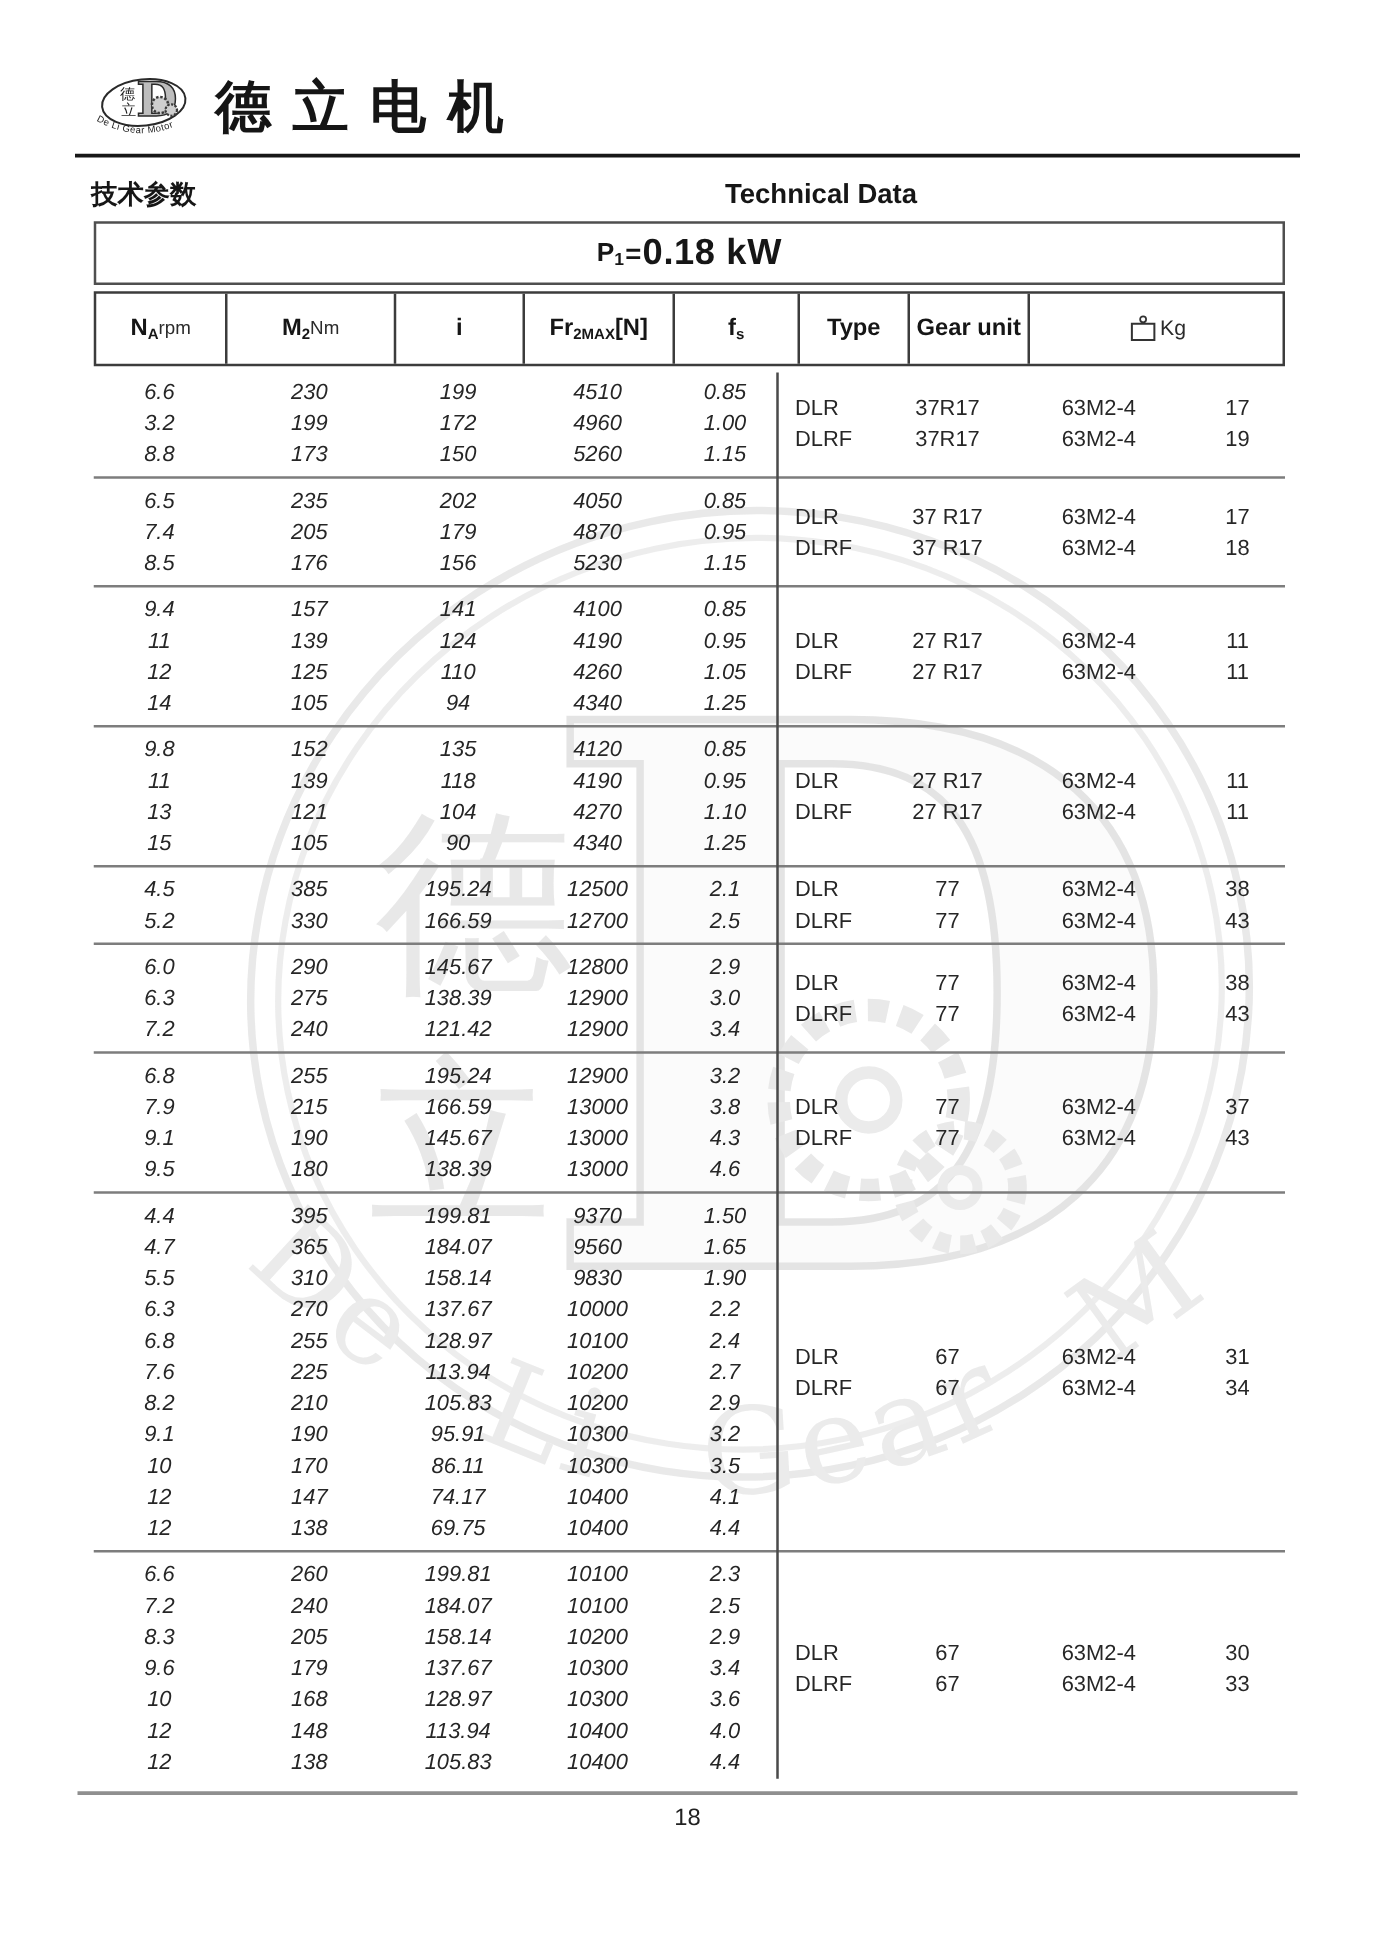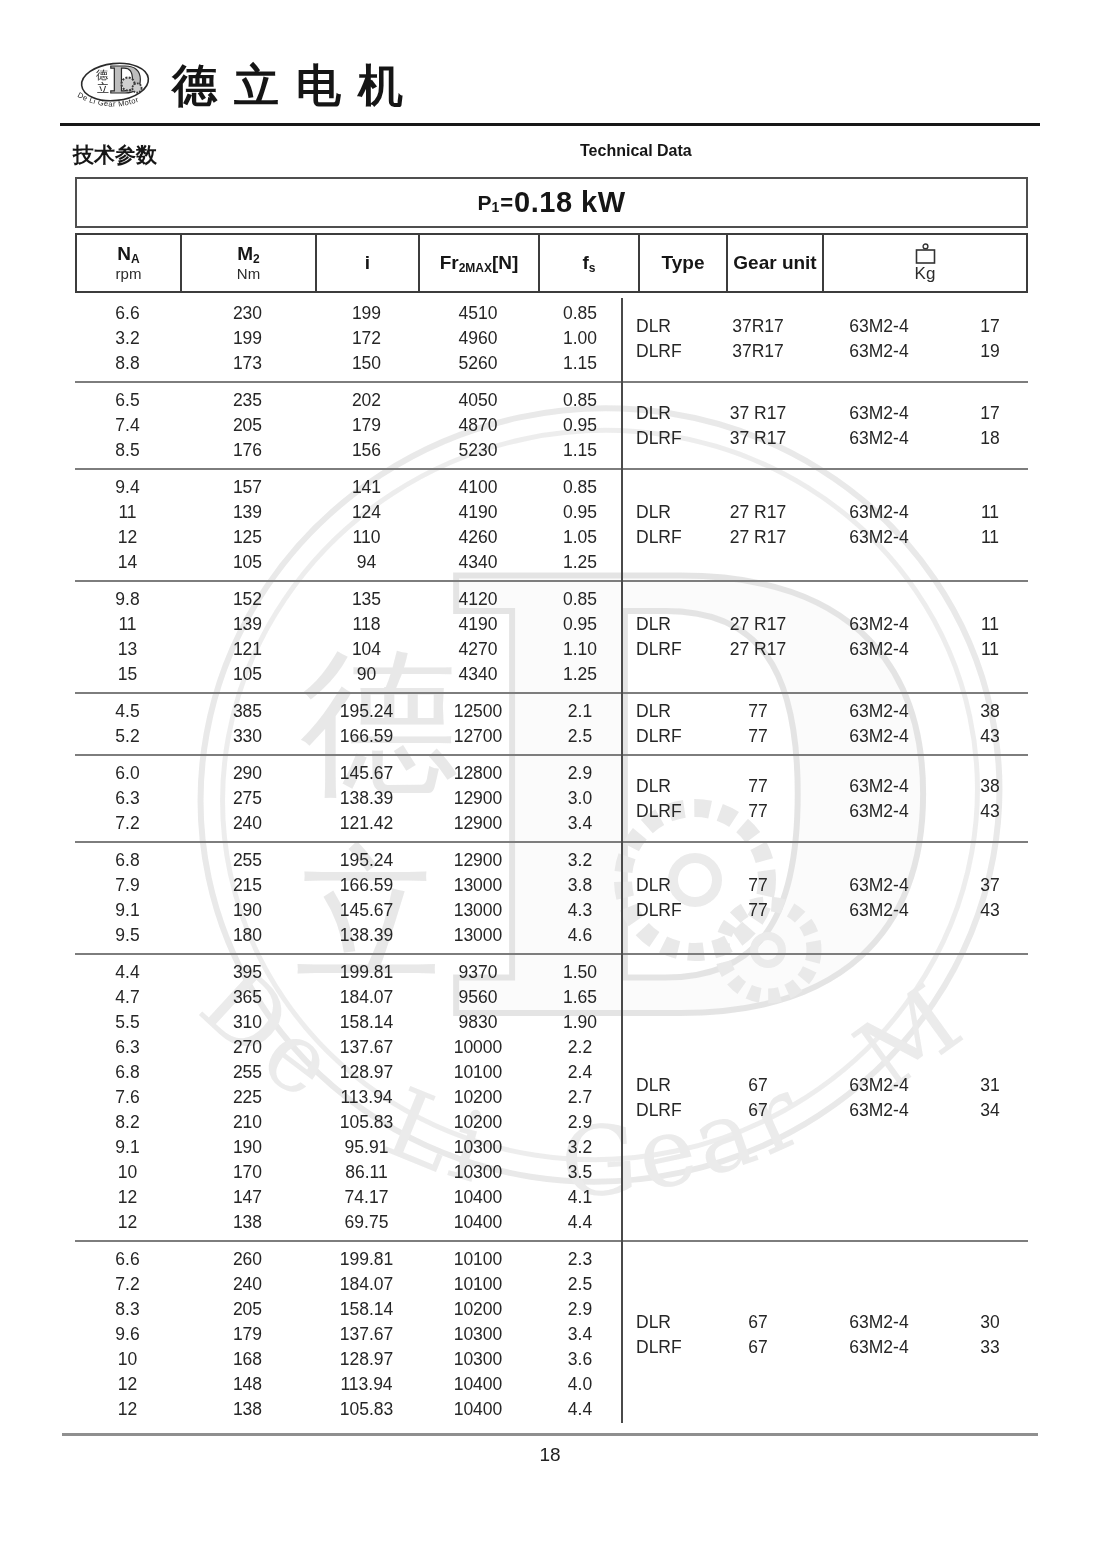--- a/index.html
+++ b/index.html
@@ -18,50 +18,50 @@
   }
   .logo-svg{position:absolute;left:74px;top:48px;width:102px;height:70px;z-index:2;}
   .brand{
     position:absolute;left:172px;top:56px;z-index:2;
     font-family:"DejaVu Serif","Liberation Serif",serif;
     font-weight:bold;font-size:45px;letter-spacing:17px;color:#151515;
     white-space:nowrap;
   }
   .rule-top{position:absolute;left:60px;top:123px;width:980px;height:3px;background:#171717;z-index:2;}
   .sec-cn{position:absolute;left:73px;top:141px;font-size:21px;font-weight:bold;color:#161616;z-index:2;}
-  .sec-en{position:absolute;left:580px;top:142px;font-size:16px;font-weight:bold;color:#161616;z-index:2;}
+  .sec-en{position:absolute;left:580px;top:142px;font-size:22px;font-weight:bold;color:#161616;z-index:2;}
   
   .title-box{
     position:absolute;left:75px;top:177px;width:953px;height:51px;box-sizing:border-box;
     border:2px solid #4f4f4f;display:flex;align-items:center;justify-content:center;z-index:2;
   }
   .p-sym{font-size:21px;font-weight:bold;color:#161616;}
   .p-sub{font-size:14px;font-weight:bold;color:#161616;position:relative;top:4px;}
   .p-eq{font-size:22px;font-weight:bold;color:#161616;margin:0 1px 0 1px;}
   .p-val{font-size:29px;font-weight:bold;color:#161616;letter-spacing:.5px;}
   
   .thead{
     position:absolute;left:75px;top:233px;width:953px;height:60px;box-sizing:border-box;
     border:2px solid #3c3c3c;display:flex;z-index:2;background:transparent;
   }
-  .th{box-sizing:border-box;border-right:2px solid #3c3c3c;display:flex;flex-direction:column;
+  .th{box-sizing:border-box;border-right:2px solid #3c3c3c;display:flex;flex-direction:row;
       align-items:center;justify-content:center;line-height:1.1;}
   .th:last-child{border-right:none;flex:1;}
   .h-main{font-size:19px;font-weight:bold;color:#161616;}
   .h-unit{font-size:15px;color:#2b2b2b;margin-top:1px;}
   .sub{font-size:12px;font-weight:bold;position:relative;top:3px;}
   .w0{width:105px}.w1{width:135px}.w2{width:103px}.w3{width:120px}.w4{width:100px}
   .w5{width:88px}.w6{width:96px}.w7{width:148px}
   .kg-cell .h-unit{font-size:17px;margin-top:0;}
   
   .tbody{position:absolute;left:75px;top:296px;width:953px;z-index:2;}
   .v-divider{position:absolute;left:546px;top:2px;bottom:4px;width:2px;background:#4a4a4a;}
   .group{display:flex;border-bottom:2px solid #7d7d7d;padding:5px 0;}
   .group:last-child{border-bottom:none;}
-  .g-left{width:547px;}
+  .g-left{width:547px;font-style:italic;}
   .d-row{display:flex;height:25px;align-items:center;}
   .cell{font-size:17.5px;color:#262626;text-align:center;}
   .c0{width:105px}.c1{width:135px}.c2{width:103px}.c3{width:120px}.c4{width:84px}
   .g-right{width:406px;display:flex;align-items:center;}
   .variants{width:100%;}
   .v-row{display:flex;height:25px;align-items:center;}
   .r0{width:88px;text-align:left;padding-left:14px;box-sizing:border-box;}
   .r1{width:96px}.r2{width:146px}.r3{width:76px}
   
   .rule-bottom{position:absolute;left:62px;top:1433px;width:976px;height:3px;background:#8f8f8f;z-index:2;}

